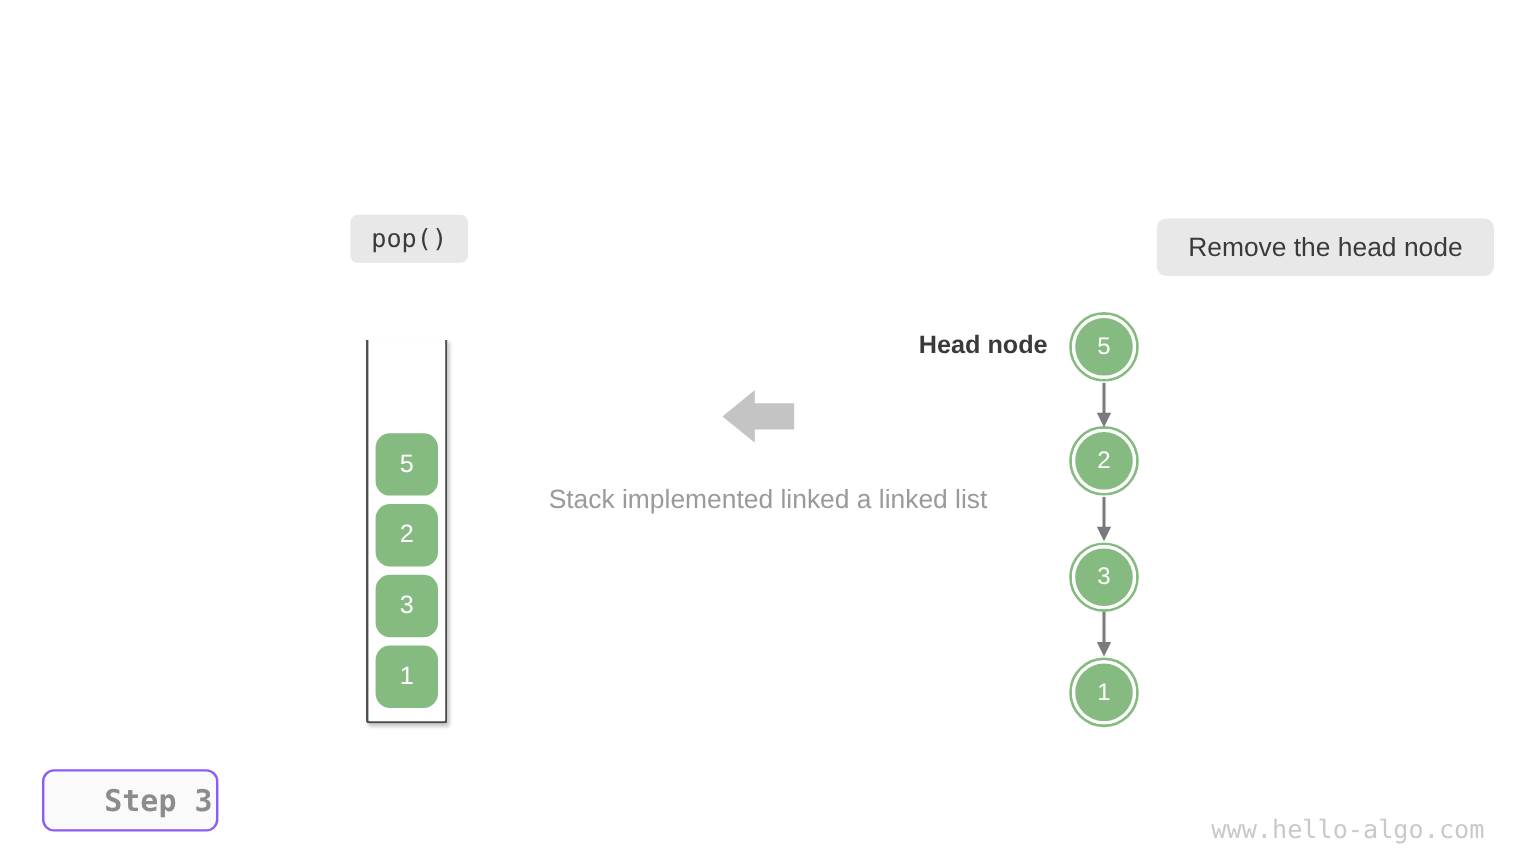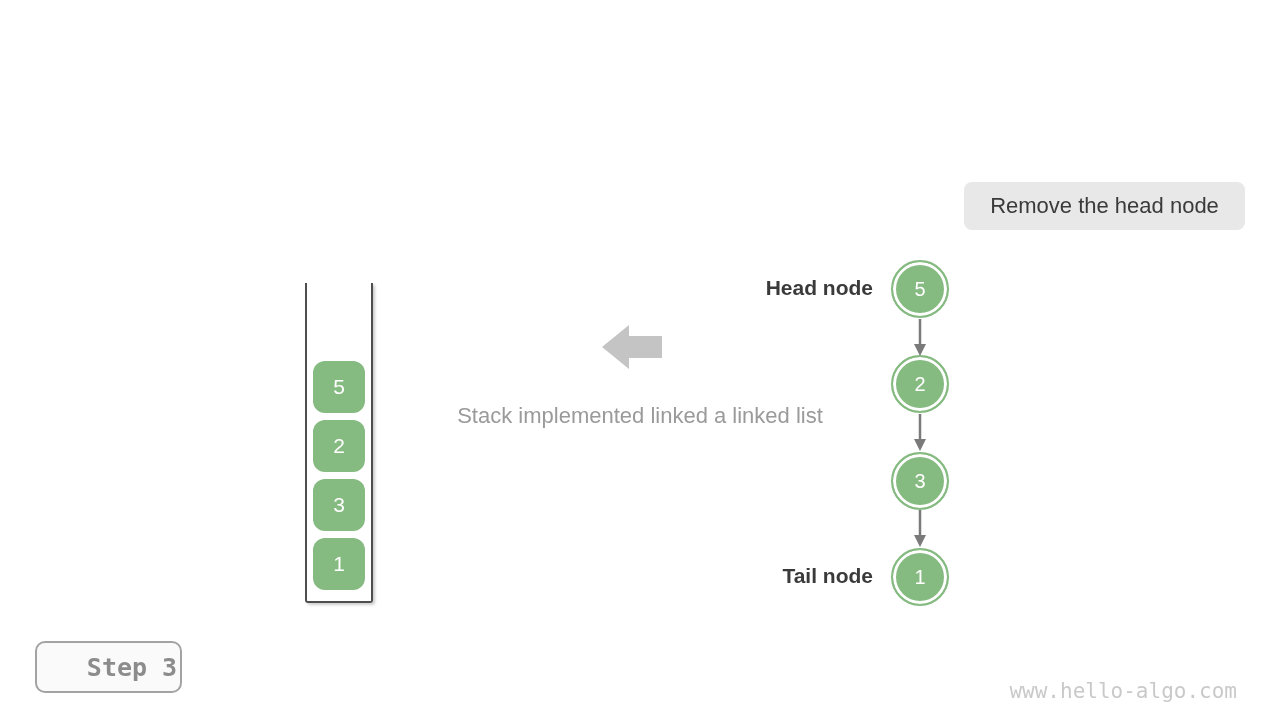--- a/index.html
+++ b/index.html
@@ -109,21 +109,21 @@
   .connector { position: absolute; left: 912px; }
   .connector-0 { top: 319px; }
   .connector-1 { top: 414px; }
   .connector-2 { top: 510px; }
 
   
   .step-badge {
     position: absolute;
     left: 35px; top: 641px; width: 147px; height: 52px;
     background: #fafafa;
-    border: 2px solid #a3a3a3;
+    border: 2px solid #8b5cf6;
     border-radius: 10px;
     display: flex;
     align-items: center;
     justify-content: center;
     font-family: "DejaVu Sans Mono", monospace;
     font-weight: bold;
     font-size: 25px;
     color: #8c8c8c;
     padding-left: 47px;
   }
@@ -135,40 +135,40 @@
     font-family: "DejaVu Sans Mono", monospace;
     font-size: 21px;
     color: #c9c9c9;
   }
 </style>
 </head>
 <body>
 
 <div class="canvas">
 
+  <div class="badge op-badge">pop()</div>
 
   <div class="badge desc-badge">Remove the head node</div>
 
   <div class="stack-container">
     <div class="stack-item">5</div>
     <div class="stack-item">2</div>
     <div class="stack-item">3</div>
     <div class="stack-item">1</div>
   </div>
 
   <div class="big-arrow">
     <svg width="60" height="44" viewBox="0 0 60 44">
       <polygon points="0,22 27,0 27,11 60,11 60,33 27,33 27,44" fill="#c4c4c4"></polygon>
     </svg>
   </div>
 
   <div class="caption">Stack implemented linked a linked list</div>
 
   <div class="node-label head-label">Head node</div>
-  <div class="node-label tail-label">Tail node</div>
 
   <div class="ll-node ll-node-0">5</div>
   <div class="ll-node ll-node-1">2</div>
   <div class="ll-node ll-node-2">3</div>
   <div class="ll-node ll-node-3">1</div>
 
   <div class="connector connector-0">
     <svg width="16" height="37" viewBox="0 0 16 37">
       <line x1="8" y1="0" x2="8" y2="26" stroke="#7a7a7a" stroke-width="2.5"></line>
       <polygon points="2,25 14,25 8,37" fill="#7a7a7a"></polygon>

